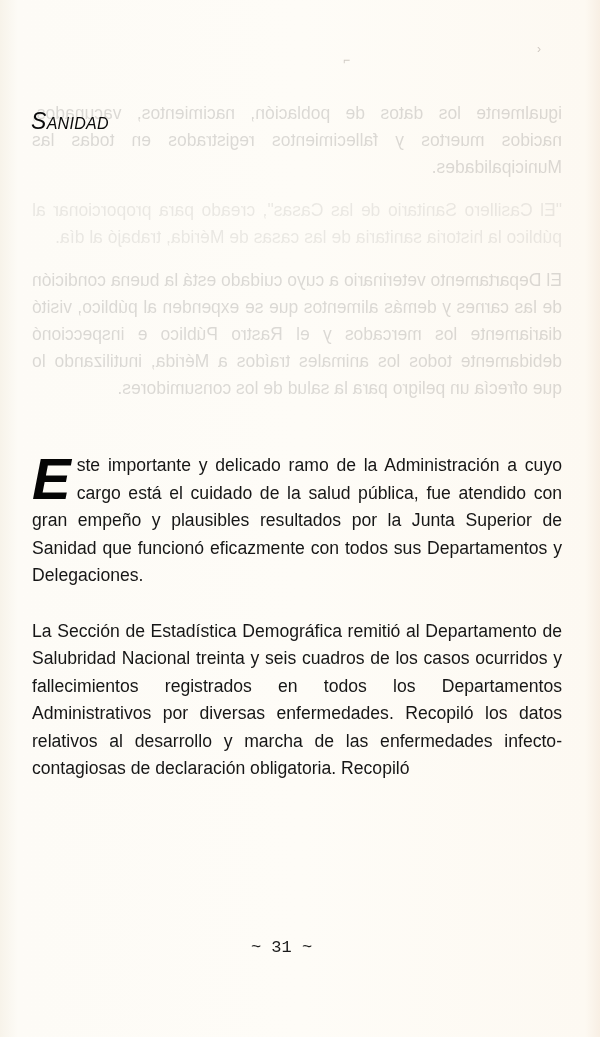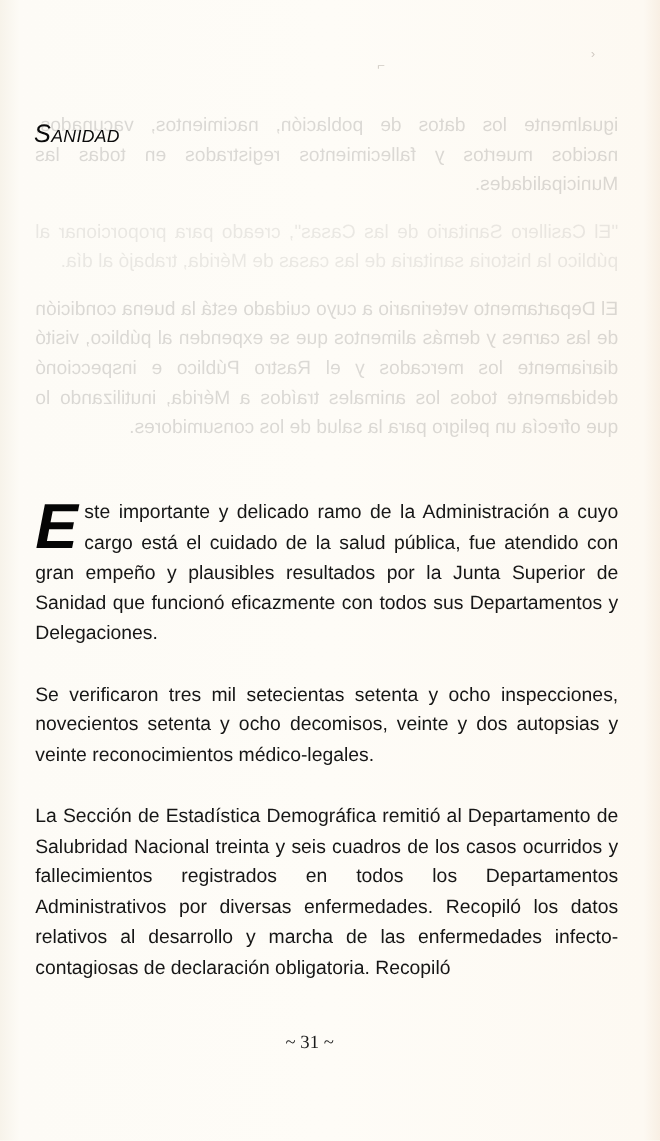--- a/index.html
+++ b/index.html
@@ -71,21 +71,21 @@
       color: #050505;
       margin: 4px 6px 0 0;
       font-family: "Liberation Sans", sans-serif;
     }
     .page-number {
       position: absolute;
       left: 0;
       width: 563px;
       top: 938px;
       text-align: center;
-      font-family: Liberation Serif, serif;
+      font-family: Liberation Mono, monospace;
       font-size: 17px;
       color: #1a1a1a;
     }
     .mark {
       position: absolute;
       color: rgba(120,110,100,0.35);
       font-size: 12px;
     }
   </style>
 </head>
@@ -99,18 +99,17 @@
     <p class="dark">El Departamento veterinario a cuyo cuidado está la buena condición de las carnes y demás alimentos que se expenden al público, visitó diariamente los mercados y el Rastro Público e inspeccionó debidamente todos los animales traídos a Mérida, inutilizando lo que ofrecía un peligro para la salud de los consumidores.</p>
   </div>
 
   <span class="mark" style="left:343px; top:53px;">⌐</span>
   <span class="mark" style="left:537px; top:42px;">›</span>
 
   <div class="title">Sanidad</div>
 
   <div class="content">
     <p><span class="dropcap">E</span><span>ste importante y delicado ramo de la Administración a cuyo cargo está el cuidado de la salud pública, fue atendido con gran empeño y plausibles resultados  por la Junta Superior de Sanidad que funcionó eficazmente con todos sus Departamentos y Delegaciones.</span></p>
-    <p>Se verificaron tres mil setecientas setenta y ocho inspecciones, novecientos setenta y ocho decomisos, veinte y dos autopsias y veinte reconocimientos médico-legales.</p>
     <p>La Sección de Estadística Demográfica remitió al Departamento de Salubridad Nacional treinta y seis cuadros de los casos ocurridos y fallecimientos registrados en todos los Departamentos Administrativos por diversas enfermedades. Recopiló los datos relativos al desarrollo y marcha de las enfermedades infecto-contagiosas de declaración obligatoria. Recopiló</p>
   </div>
 
   <div class="page-number">~ 31 ~</div>
 </div>
 
 </body></html>

